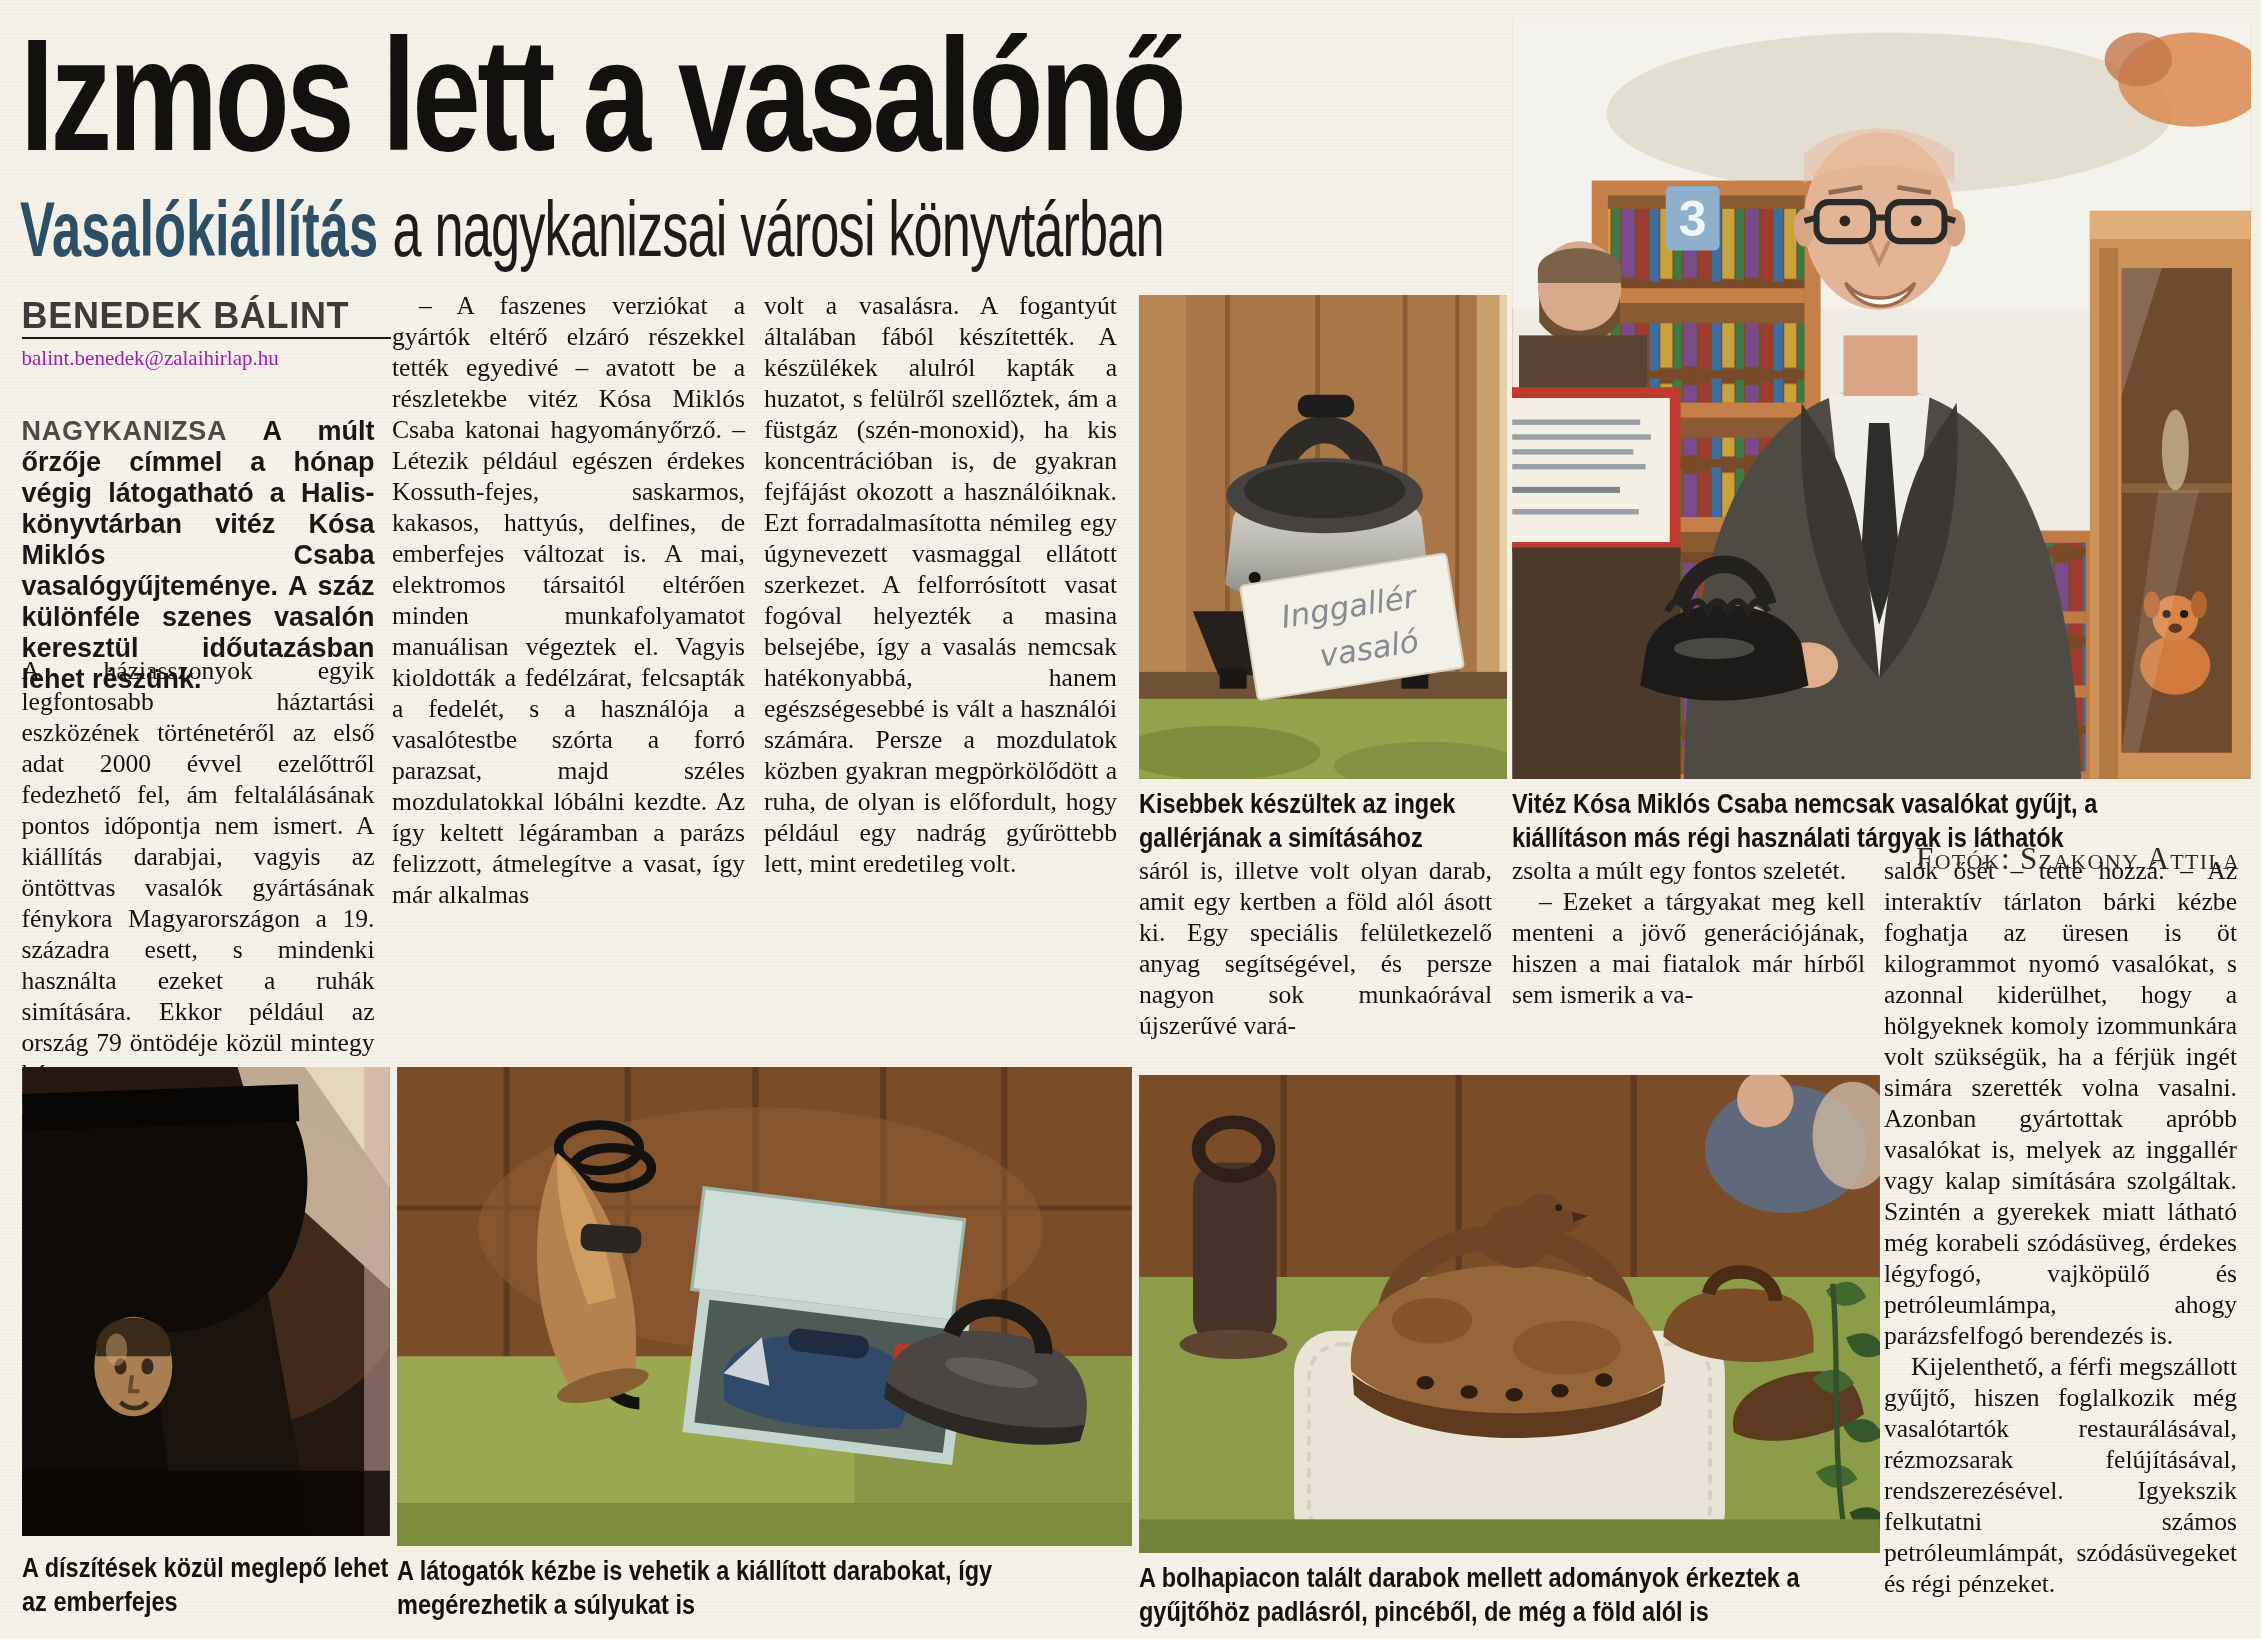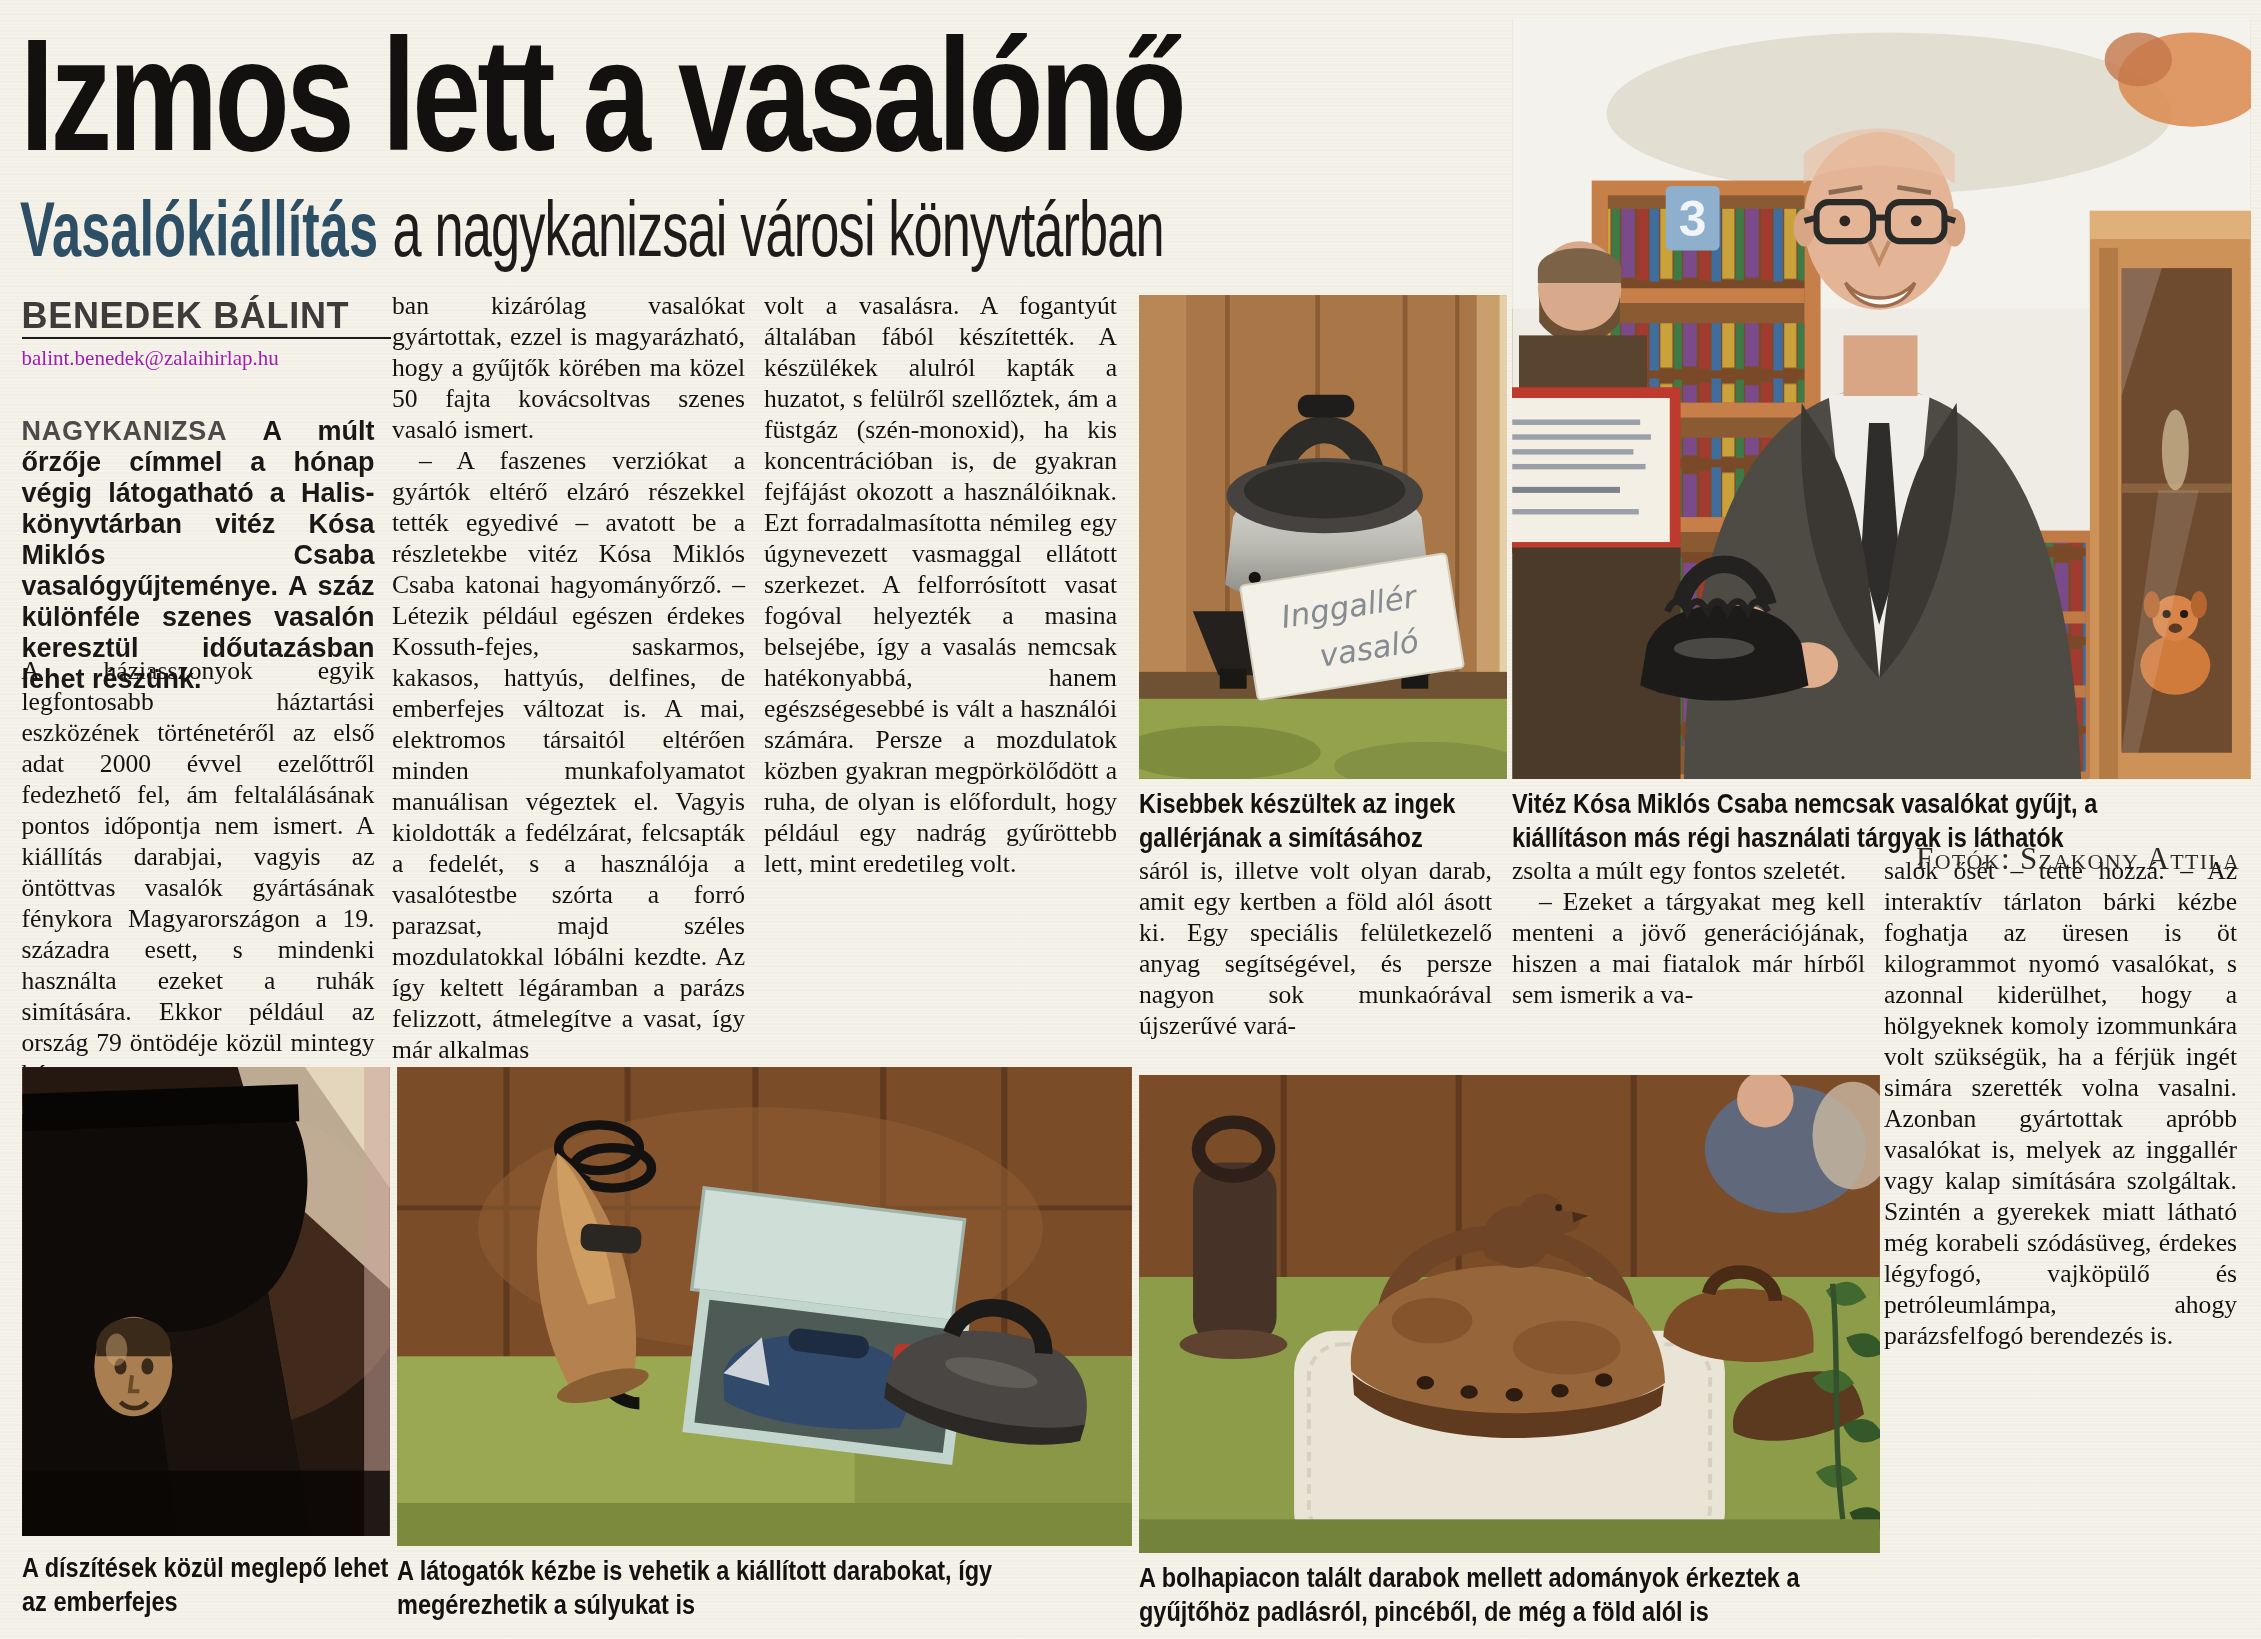--- a/index.html
+++ b/index.html
@@ -56,35 +56,35 @@
 <div class="abs byline-name">BENEDEK BÁLINT</div>
 <div class="abs byline-rule"></div>
 <div class="abs byline-email">balint.benedek@zalaihirlap.hu</div>
 
 <p class="abs lead"><span class="loc">NAGYKANIZSA</span> <span>A múlt őrzője címmel a hónap végig látogatható a Halis-könyvtárban vitéz Kósa Miklós Csaba vasalógyűjteménye. A száz különféle szenes vasalón keresztül időutazásban lehet részünk.</span></p>
 
 <div class="abs bodycol c1">
   <p>A háziasszonyok egyik legfontosabb háztartási eszközének történetéről az első adat 2000 évvel ezelőttről fedezhető fel, ám feltalálásának pontos időpontja nem ismert. A kiállítás darabjai, vagyis az öntöttvas vasalók gyártásának fénykora Magyarországon a 19. századra esett, s mindenki használta ezeket a ruhák simítására. Ekkor például az ország 79 öntödéje közül mintegy húsz-</p>
 </div>
 <div class="abs bodycol c2">
-  <p>ban kizárólag vasalókat gyártottak, ezzel is magyarázható, hogy a gyűjtők körében ma közel 50 fajta kovácsoltvas szenes vasaló ismert.</p>
   <p class="ind">– A faszenes verziókat a gyártók eltérő elzáró részekkel tették egyedivé – avatott be a részletekbe vitéz Kósa Miklós Csaba katonai hagyományőrző. – Létezik például egészen érdekes Kossuth-fejes, saskarmos, kakasos, hattyús, delfines, de emberfejes változat is. A mai, elektromos társaitól eltérően minden munkafolyamatot manuálisan végeztek el. Vagyis kioldották a fedélzárat, felcsapták a fedelét, s a használója a vasalótestbe szórta a forró parazsat, majd széles mozdulatokkal lóbálni kezdte. Az így keltett légáramban a parázs felizzott, átmelegítve a vasat, így már alkalmas</p>
 </div>
 <div class="abs bodycol c3">
   <p>volt a vasalásra. A fogantyút általában fából készítették. A készülékek alulról kapták a huzatot, s felülről szellőztek, ám a füstgáz (szén-monoxid), ha kis koncentrációban is, de gyakran fejfájást okozott a használóiknak. Ezt forradalmasította némileg egy úgynevezett vasmaggal ellátott szerkezet. A felforrósított vasat fogóval helyezték a masina belsejébe, így a vasalás nemcsak hatékonyabbá, hanem egészségesebbé is vált a használói számára. Persze a mozdulatok közben gyakran megpörkölődött a ruha, de olyan is előfordult, hogy például egy nadrág gyűröttebb lett, mint eredetileg volt.</p>
 </div>
 <div class="abs bodycol c4">
   <p>sáról is, illetve volt olyan darab, amit egy kertben a föld alól ásott ki. Egy speciális felületkezelő anyag segítségével, és persze nagyon sok munkaórával újszerűvé vará-</p>
 </div>
 <div class="abs bodycol c5">
   <p>zsolta a múlt egy fontos szeletét.</p>
   <p class="ind">– Ezeket a tárgyakat meg kell menteni a jövő generációjának, hiszen a mai fiatalok már hírből sem ismerik a va-</p>
 </div>
 <div class="abs bodycol c6">
   <p>salók ősét – tette hozzá. – Az interaktív tárlaton bárki kézbe foghatja az üresen is öt kilogrammot nyomó vasalókat, s azonnal kiderülhet, hogy a hölgyeknek komoly izommunkára volt szükségük, ha a férjük ingét simára szerették volna vasalni. Azonban gyártottak apróbb vasalókat is, melyek az inggallér vagy kalap simítására szolgáltak. Szintén a gyerekek miatt látható még korabeli szódásüveg, érdekes légyfogó, vajköpülő és petróleumlámpa, ahogy parázsfelfogó berendezés is.</p>
+  <p class="ind">Kijelenthető, a férfi megszállott gyűjtő, hiszen foglalkozik még vasalótartók restaurálásával, rézmozsarak felújításával, rendszerezésével. Igyekszik felkutatni számos petróleumlámpát, szódásüvegeket és régi pénzeket.</p>
 </div>
 
 <div class="abs photo" style="left:1139px;top:295px;width:368px;height:484px;">
   <svg width="368" height="484" viewBox="0 0 547 719">
     <defs>
       <linearGradient id="silver" x1="0" y1="0" x2="0" y2="1">
         <stop offset="0" stop-color="#e0e0da"></stop>
           <stop offset=".55" stop-color="#b9b9b2"></stop>
           <stop offset="1" stop-color="#84847d"></stop>
       </linearGradient>

